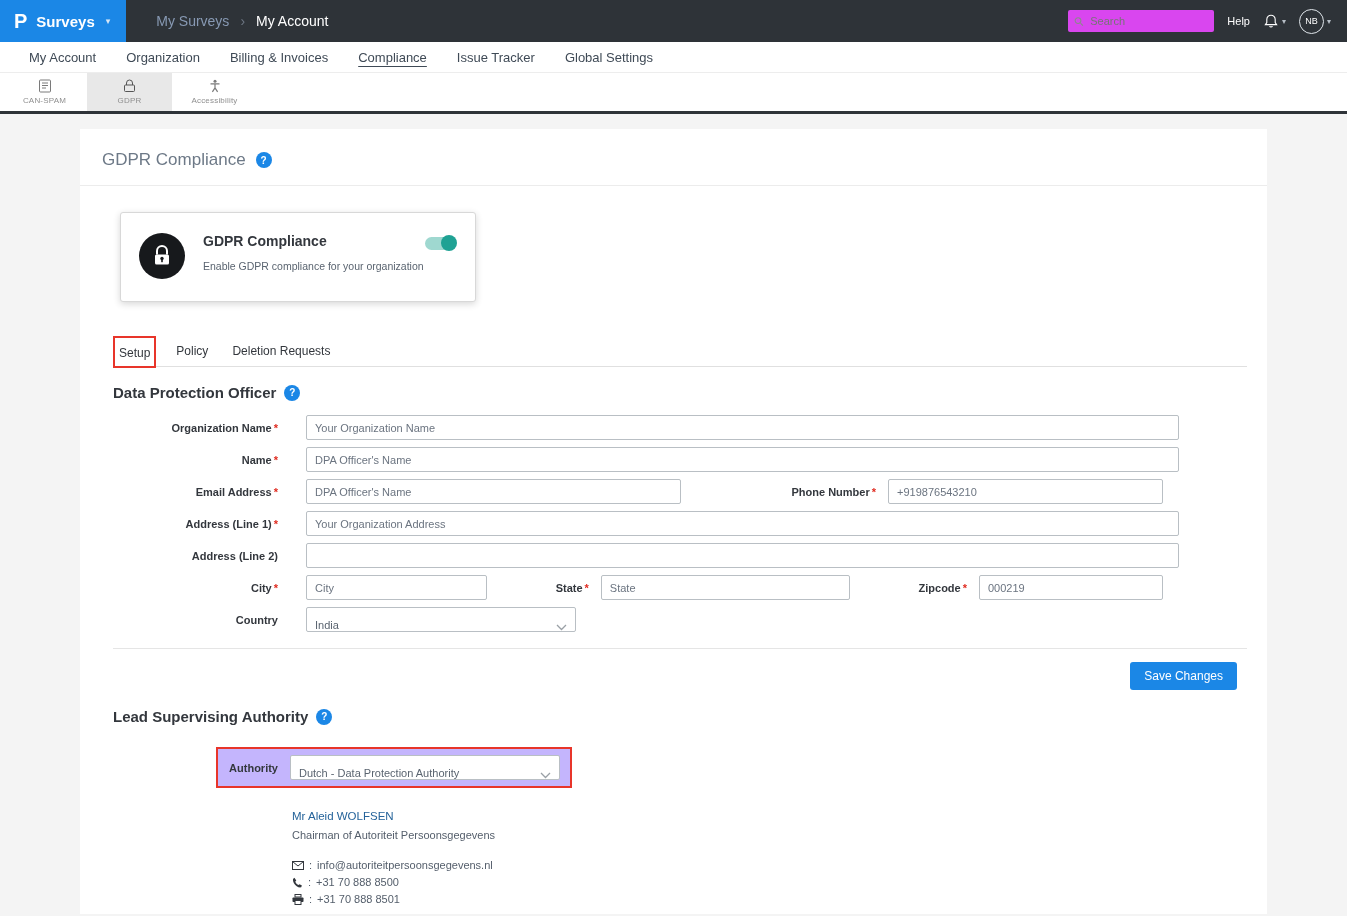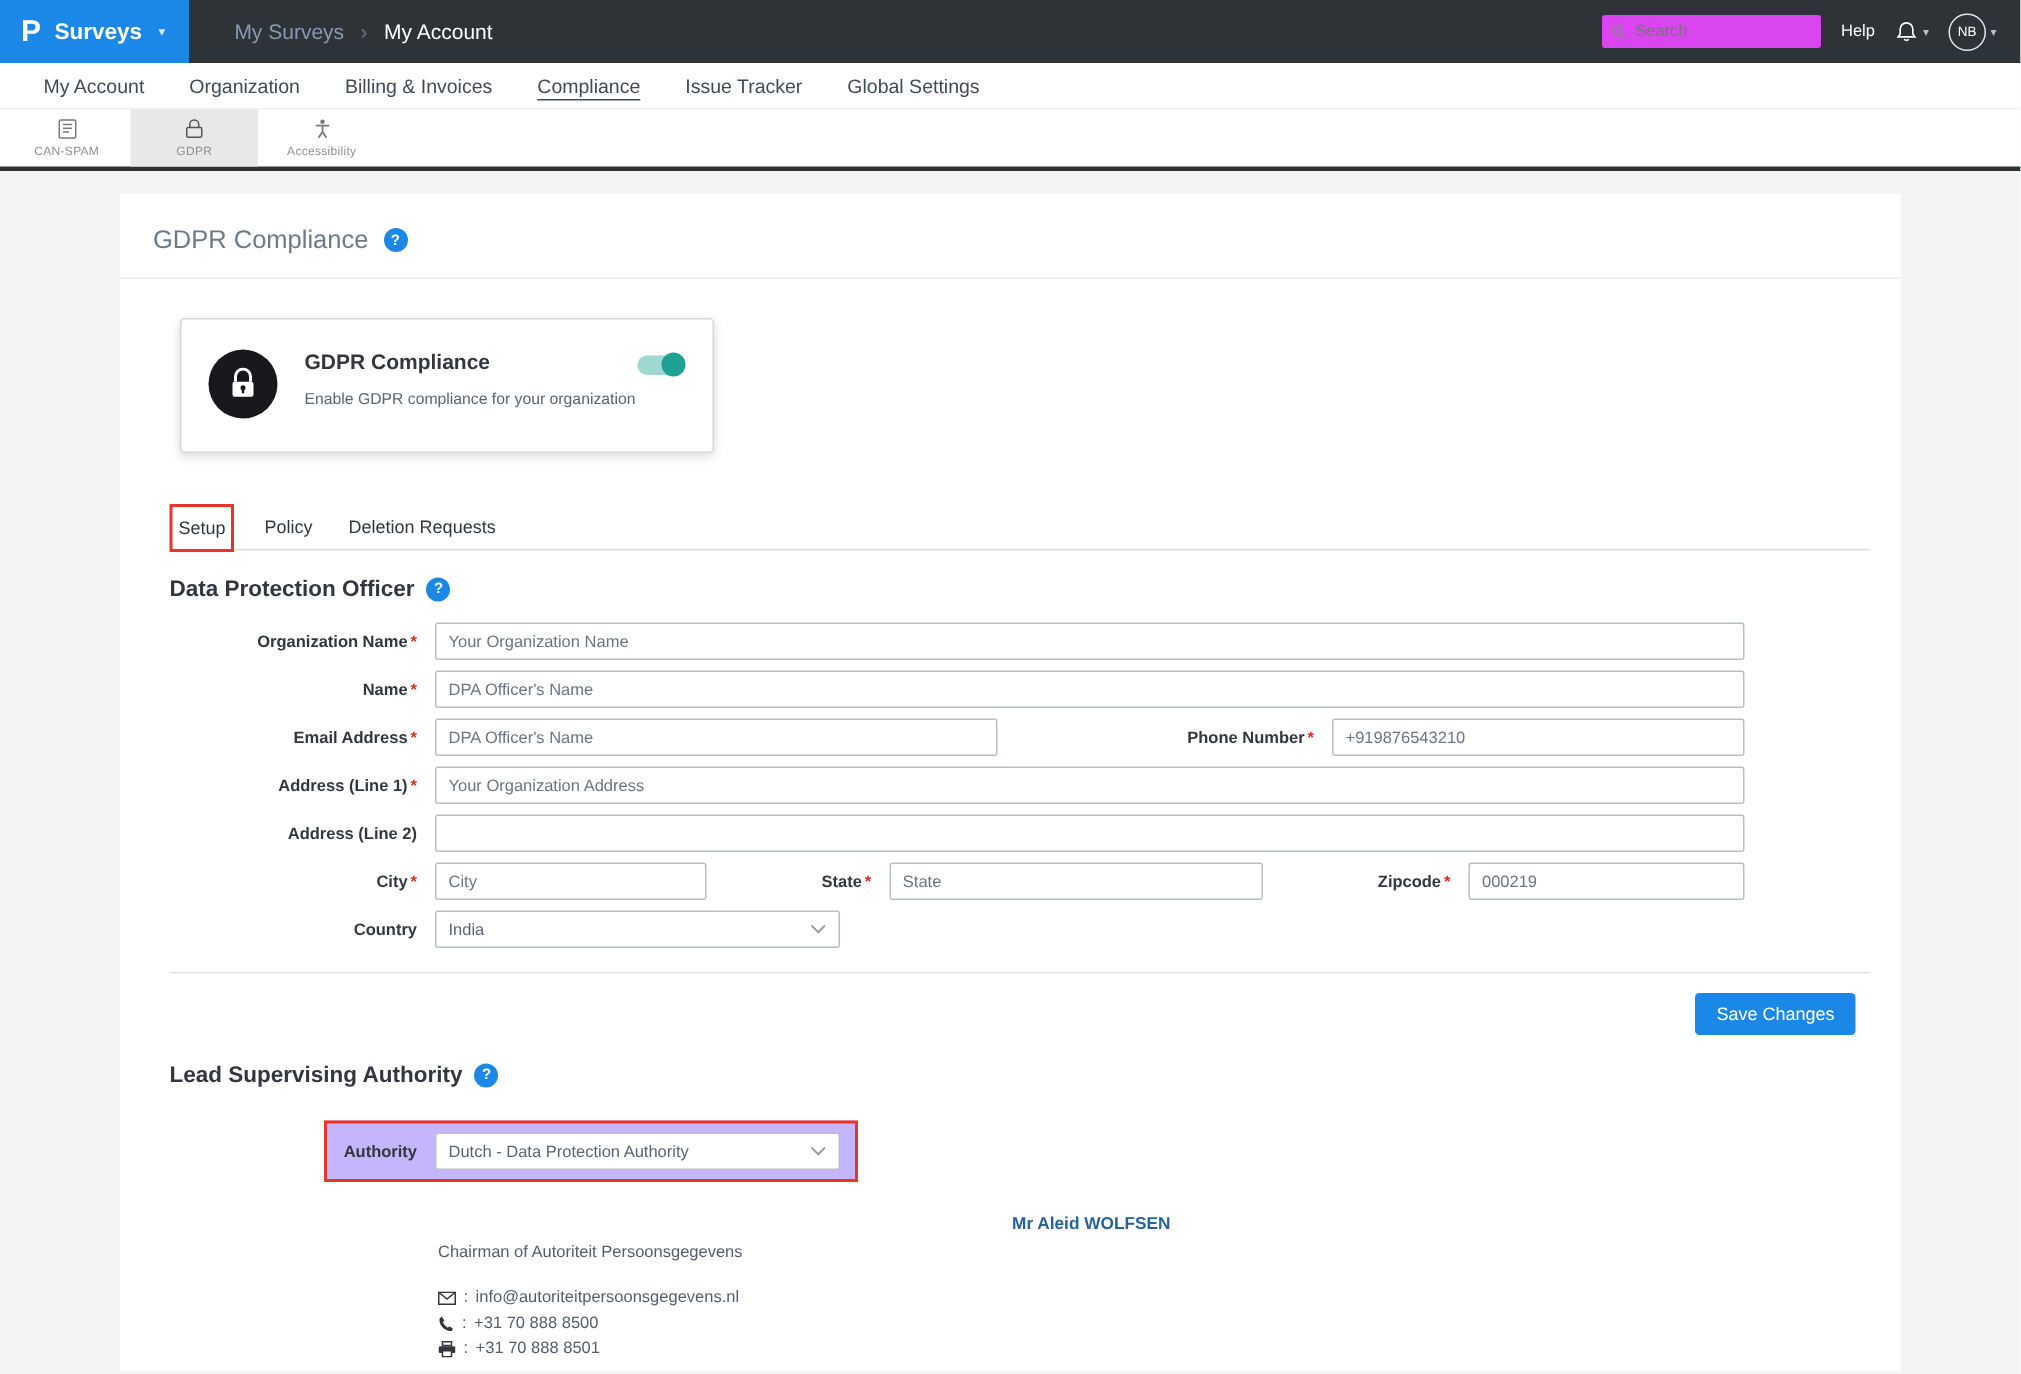--- a/index.html
+++ b/index.html
@@ -55,42 +55,42 @@
   .tab-label { font-size:12px; color:#33373d; cursor:pointer; }
   
   .content-narrow { width:1050px; margin-left:33px; }
   .dpo-head { display:flex; align-items:center; justify-content:space-between; margin:17px 0 14px; }
   .section-title-row { display:flex; align-items:center; gap:8px; }
   .section-title { font-size:15px; font-weight:bold; color:#33373d; }
   .pdf-btn { display:flex; align-items:center; gap:7px; border:1px solid #c6ccd2; border-radius:3px; padding:6px 12px; font-size:11.5px; color:#4a5560; cursor:pointer; background:#fff; font-family:inherit; }
   .frow { display:flex; align-items:center; margin-bottom:7px; }
   .flabel { flex:0 0 165px; text-align:right; font-size:11px; font-weight:bold; color:#33373d; }
   .req { color:#e02b20; margin-left:2px; }
-  .fcontent { margin-left:12px; flex:1; display:flex; align-items:center; }
+  .fcontent { margin-left:28px; flex:1; display:flex; align-items:center; }
   input.txt { height:25px; border:1px solid #b9bfc4; border-radius:2px; padding:0 8px; font-size:11px; color:#6b7480; font-family:inherit; outline:none; background:#fff; }
   .w-full { width:873px; }
   .w-email { width:375px; }
   .w-phone { width:275px; }
   .w-city { width:181px; }
   .w-state { width:249px; }
   .w-zip { width:184px; }
   .inline-label { font-size:11px; font-weight:bold; color:#33373d; margin-left:auto; margin-right:12px; white-space:nowrap; }
-  .select { height:25px; border:1px solid #b9bfc4; border-radius:2px; padding:0 8px; font-size:11px; color:#5a6470; display:flex; align-items:center; justify-content:space-between; background:#fff; cursor:pointer; }
+  .select { height:25px; border:1px solid #b9bfc4; border-radius:2px; padding:0 8px; font-size:11px; color:#5a6470; display:flex; align-items:flex-end; justify-content:space-between; background:#fff; cursor:pointer; }
   .w-country { width:270px; }
   .divider { border-top:1px solid #e5e5e5; margin:16px 20px 0 33px; }
   .save-row { display:flex; justify-content:flex-end; margin:13px 30px 0 33px; }
   .btn-primary { background:#1b87e6; color:#fff; font-size:12px; border:none; border-radius:3px; padding:7px 14px; cursor:pointer; font-family:inherit; }
   
   .lsa-title-row { margin-top:18px; }
   .authority-row { margin-top:22px; margin-left:103px; }
   .red-box-auth { display:inline-flex; align-items:center; border:2px solid #e8352a; padding:6px 10px; background:#c4b5fd; }
   .auth-label { width:50px; text-align:right; font-size:11px; font-weight:bold; color:#33373d; }
   .red-box-auth .select { margin-left:12px; }
   .contact { margin-left:179px; margin-top:22px; font-size:11px; color:#545e6b; }
-  .contact-name { color:#25639a; font-weight:bold; font-size:11.5px;text-align:center; }
+  .contact-name { color:#25639a; font-weight:normal; font-size:11.5px; }
   .contact-role { margin-top:7px; }
   .contact-lines { margin-top:18px; display:flex; flex-direction:column; gap:5px; }
   .cline { display:flex; align-items:center; gap:5px; }
 </style>
 </head>
 <body>
 
 <div class="topbar">
   <div class="logo-block">
     <span class="logo-letter">P</span>

